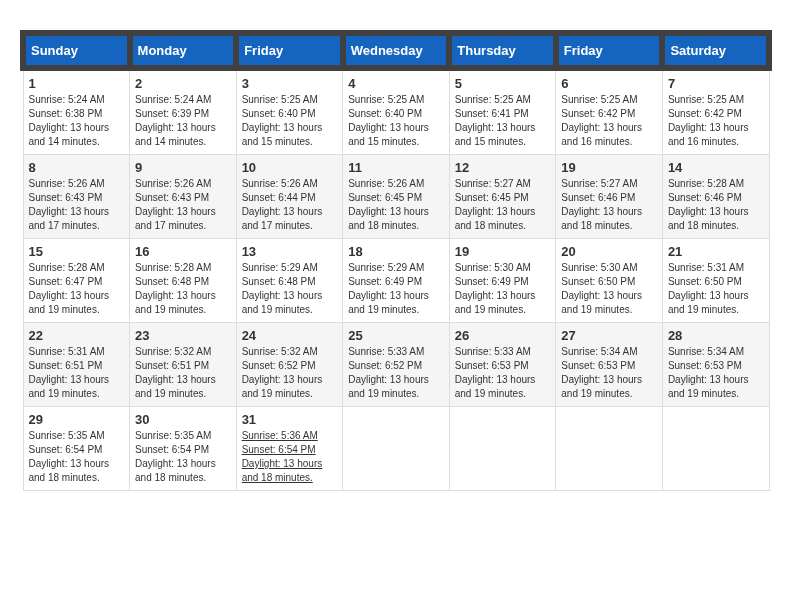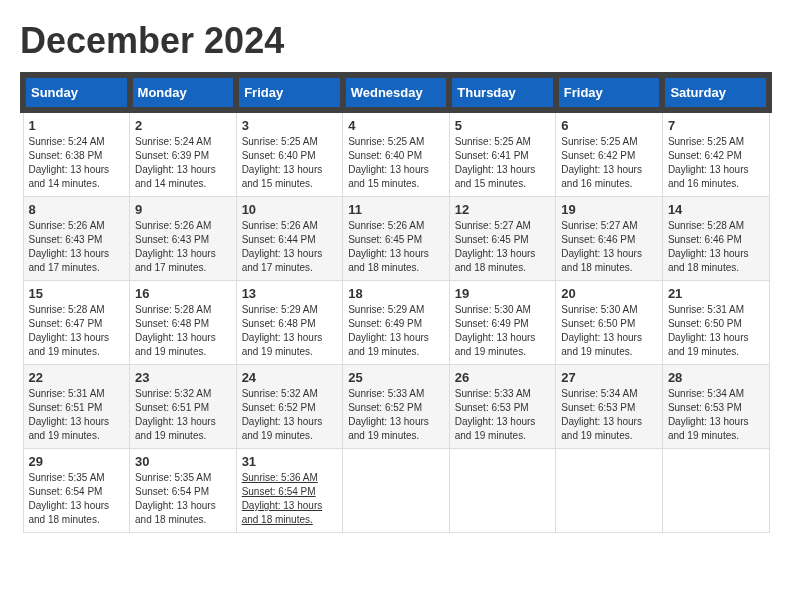--- a/index.html
+++ b/index.html
@@ -72,21 +72,20 @@
     }
     td.empty {
       background: #fff !important;
     }
   </style>
 </head>
 <body>
 
 <div class="header">
   <div class="title-block">
-    <div class="month-title">December 2024</div>
   </div>
 </div>
 
 <table>
   <thead>
     <tr>
     <th>Sunday</th>
         <th>Monday</th>
         <th>Friday</th>
         <th>Wednesday</th>

